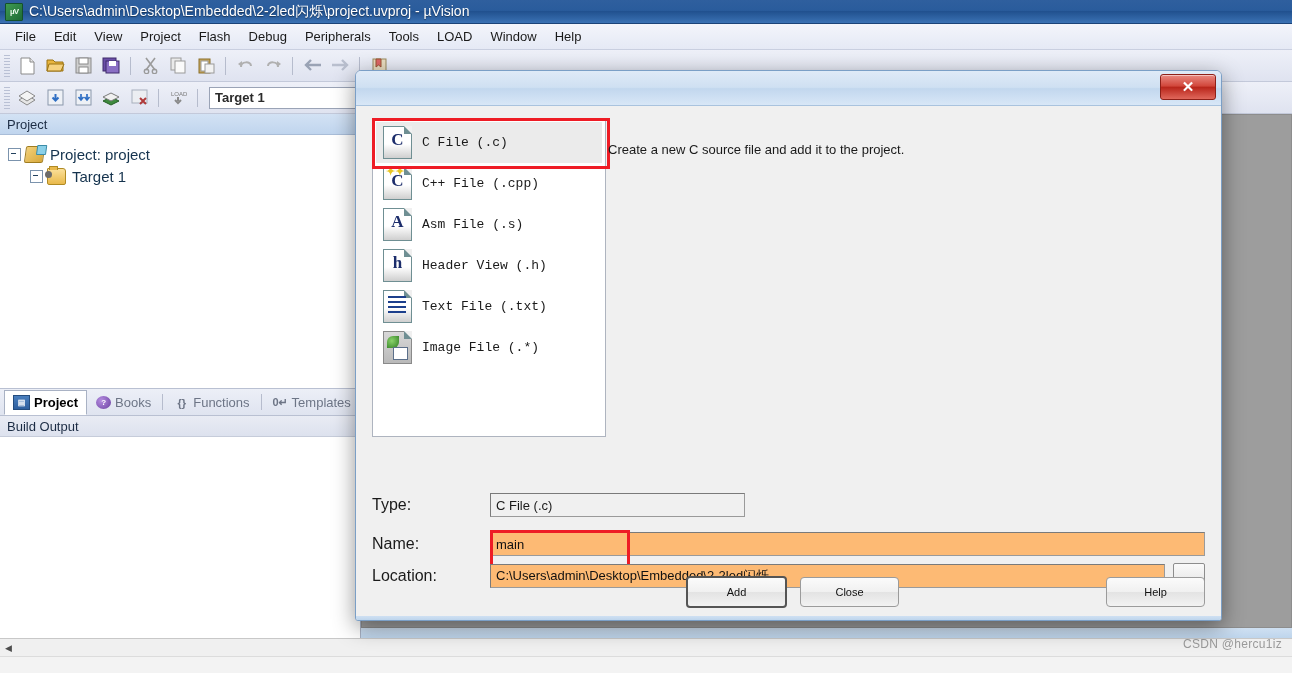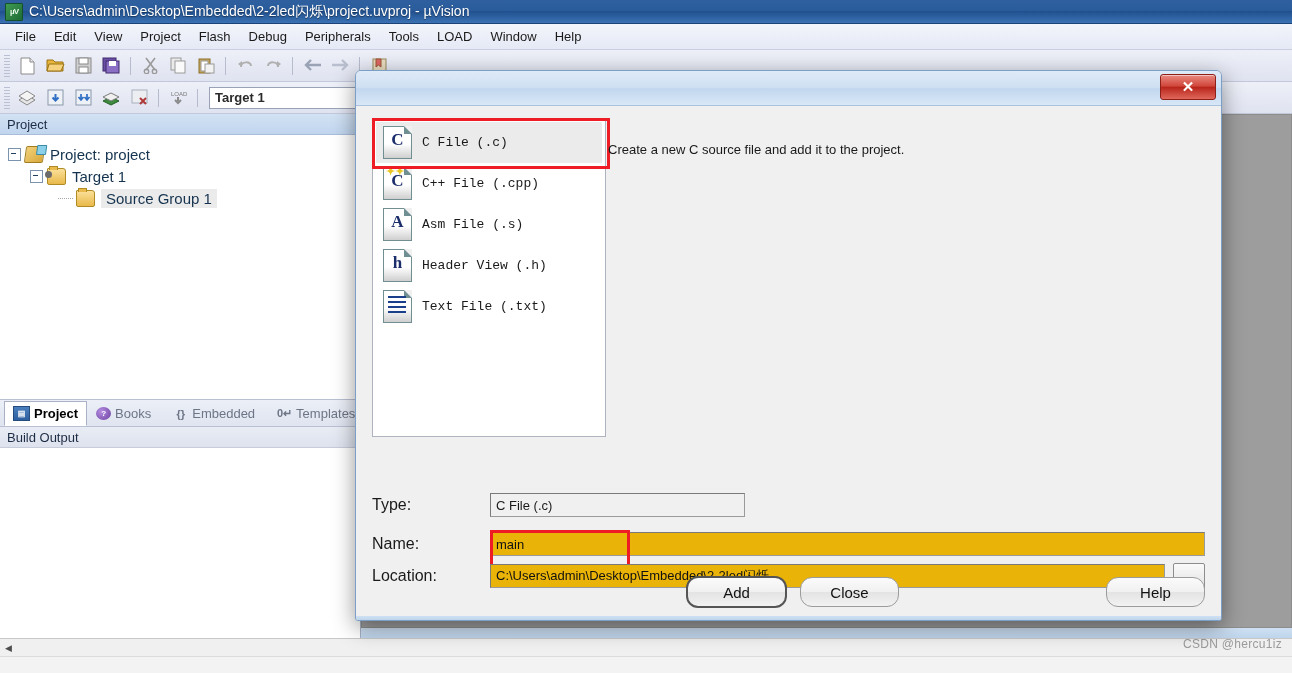--- a/index.html
+++ b/index.html
@@ -213,21 +213,21 @@
     position:absolute;left:252px;top:12px;right:16px;bottom:0;margin-top:16px;
   }
   .descbox .dtext{font-size:13px;color:#1a1a1a;padding-top:8px;}
 
   .formrow{position:absolute;left:16px;height:26px;display:flex;align-items:center;}
   #row-type{top:386px;right:16px;}
   #row-name{top:425px;right:16px;}
   #row-loc{top:457px;right:16px;}
   .formrow .flabel{width:118px;flex:0 0 118px;font-size:16px;color:#1a1a1a;}
   .tinput{
-    height:24px;background:#eab308;
+    height:24px;background:#fdba74;
     border:1px solid #9a9a9a;border-top-color:#7a7a7a;border-left-color:#7a7a7a;
     display:flex;align-items:center;padding:0 5px;font-size:13px;color:#111;
     box-sizing:border-box;white-space:nowrap;overflow:hidden;
   }
   .tinput.readonly{background:#f0f0f0;color:#1a1a1a;}
   #in-type{width:255px;flex:0 0 255px;}
   #in-name{flex:1 1 auto;}
   #in-loc{flex:1 1 auto;}
   .dotsbtn{
     width:30px;height:24px;flex:0 0 30px;margin-left:8px;
@@ -236,22 +236,22 @@
     display:flex;align-items:center;justify-content:center;font-size:12px;color:#222;
   }
 
   .dlg-foot{
     position:absolute;left:0;right:0;bottom:0;height:56px;
     display:flex;align-items:center;padding:0 16px;
   }
   .btn{
     height:28px;width:97px;
     background:linear-gradient(to bottom,#fbfbfb 0%,#f0f0f0 50%,#e3e3e3 51%,#f2f2f2 100%);
-    border:1px solid #9b9b9b;border-radius:12px;
-    display:flex;align-items:center;justify-content:center;font-size:15px;color:#111;
+    border:1px solid #9b9b9b;border-radius:4px;
+    display:flex;align-items:center;justify-content:center;font-size:11px;color:#111;
   }
   .btn.default{border:2px solid #555;}
   #btn-add{margin-left:314px;}
   #btn-close{margin-left:13px;}
   #btn-help{margin-left:auto;}
   .dlg-bottomline{position:absolute;left:0;right:0;bottom:0;height:4px;
     background:linear-gradient(to bottom,#cfe0f2,#bed5ec);}
 </style>
 </head>
 <body>
@@ -415,40 +415,35 @@
         <div class="tnode">
           <span class="expander"></span>
           <span class="ico proj"></span>
           <span class="lbl">Project: project</span>
         </div>
         <div class="tnode lvl2">
           <span class="expander"></span>
           <span class="ico folder tgt"></span>
           <span class="lbl">Target 1</span>
         </div>
-        <div class="tnode lvl3 sel">
-          <span class="dots"></span>
-          <span class="ico folder"></span>
-          <span class="lbl">Source Group 1</span>
-        </div>
       </div>
 
       <div class="panetabs">
         <div class="ptab active">
           <span class="tico prj">▤</span>
           <span>Project</span>
         </div>
         <div class="ptab">
           <span class="tico books">?</span>
           <span>Books</span>
         </div>
         <div class="ptabsep"></div>
         <div class="ptab">
           <span class="tico">{}</span>
-          <span>Embedded</span>
+          <span>Functions</span>
         </div>
         <div class="ptabsep"></div>
         <div class="ptab">
           <span class="tico">0↵</span>
           <span>Templates</span>
         </div>
       </div>
 
       <div class="buildhead">
         <span>Build Output</span>
@@ -505,20 +500,27 @@
               <span class="g">h</span>
             </span>
           <span class="tlabel">Header View (.h)</span>
         </div>
         <div class="trow">
           <span class="fileicon">
               <span class="lines"></span>
             </span>
           <span class="tlabel">Text File (.txt)</span>
         </div>
+        <div class="trow">
+          <span class="fileicon img">
+              <span class="leaf"></span>
+              <span class="sq"></span>
+            </span>
+          <span class="tlabel">Image File (.*)</span>
+        </div>
       </div>
     </div>
 
     <div class="redbox" id="redbox-type"></div>
 
     <div class="descbox">
       <div class="dtext">Create a new C source file and add it to the project.</div>
     </div>
 
     <div class="formrow" id="row-type">

